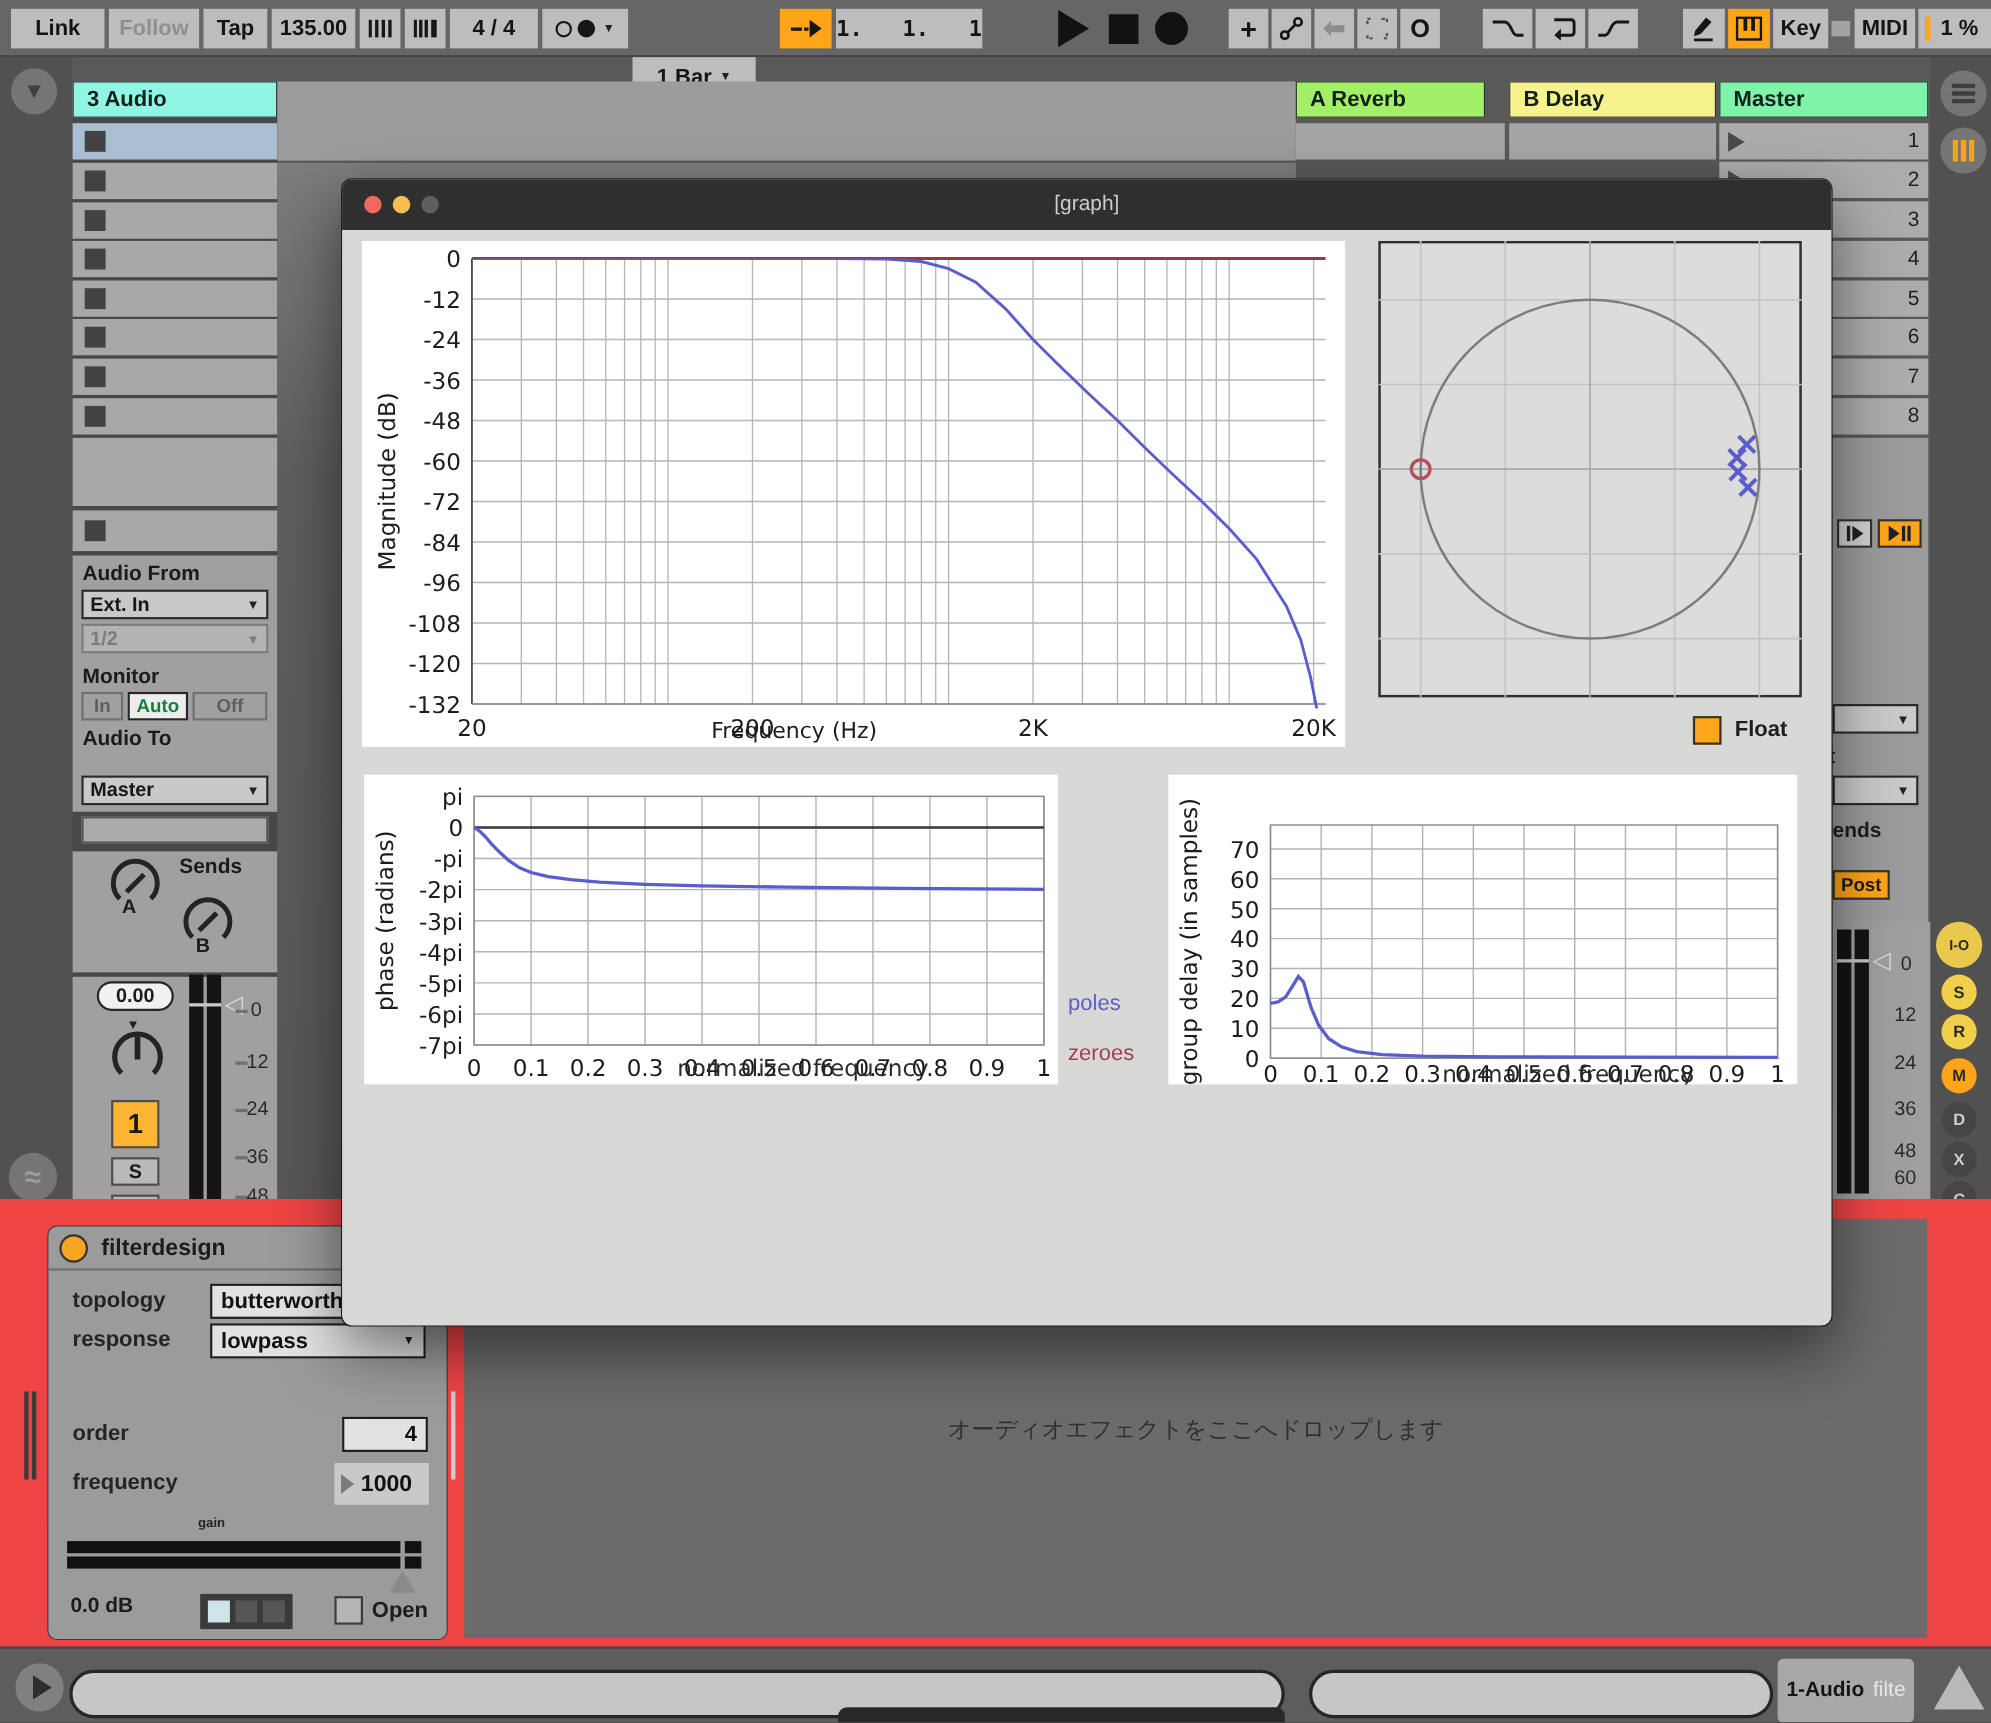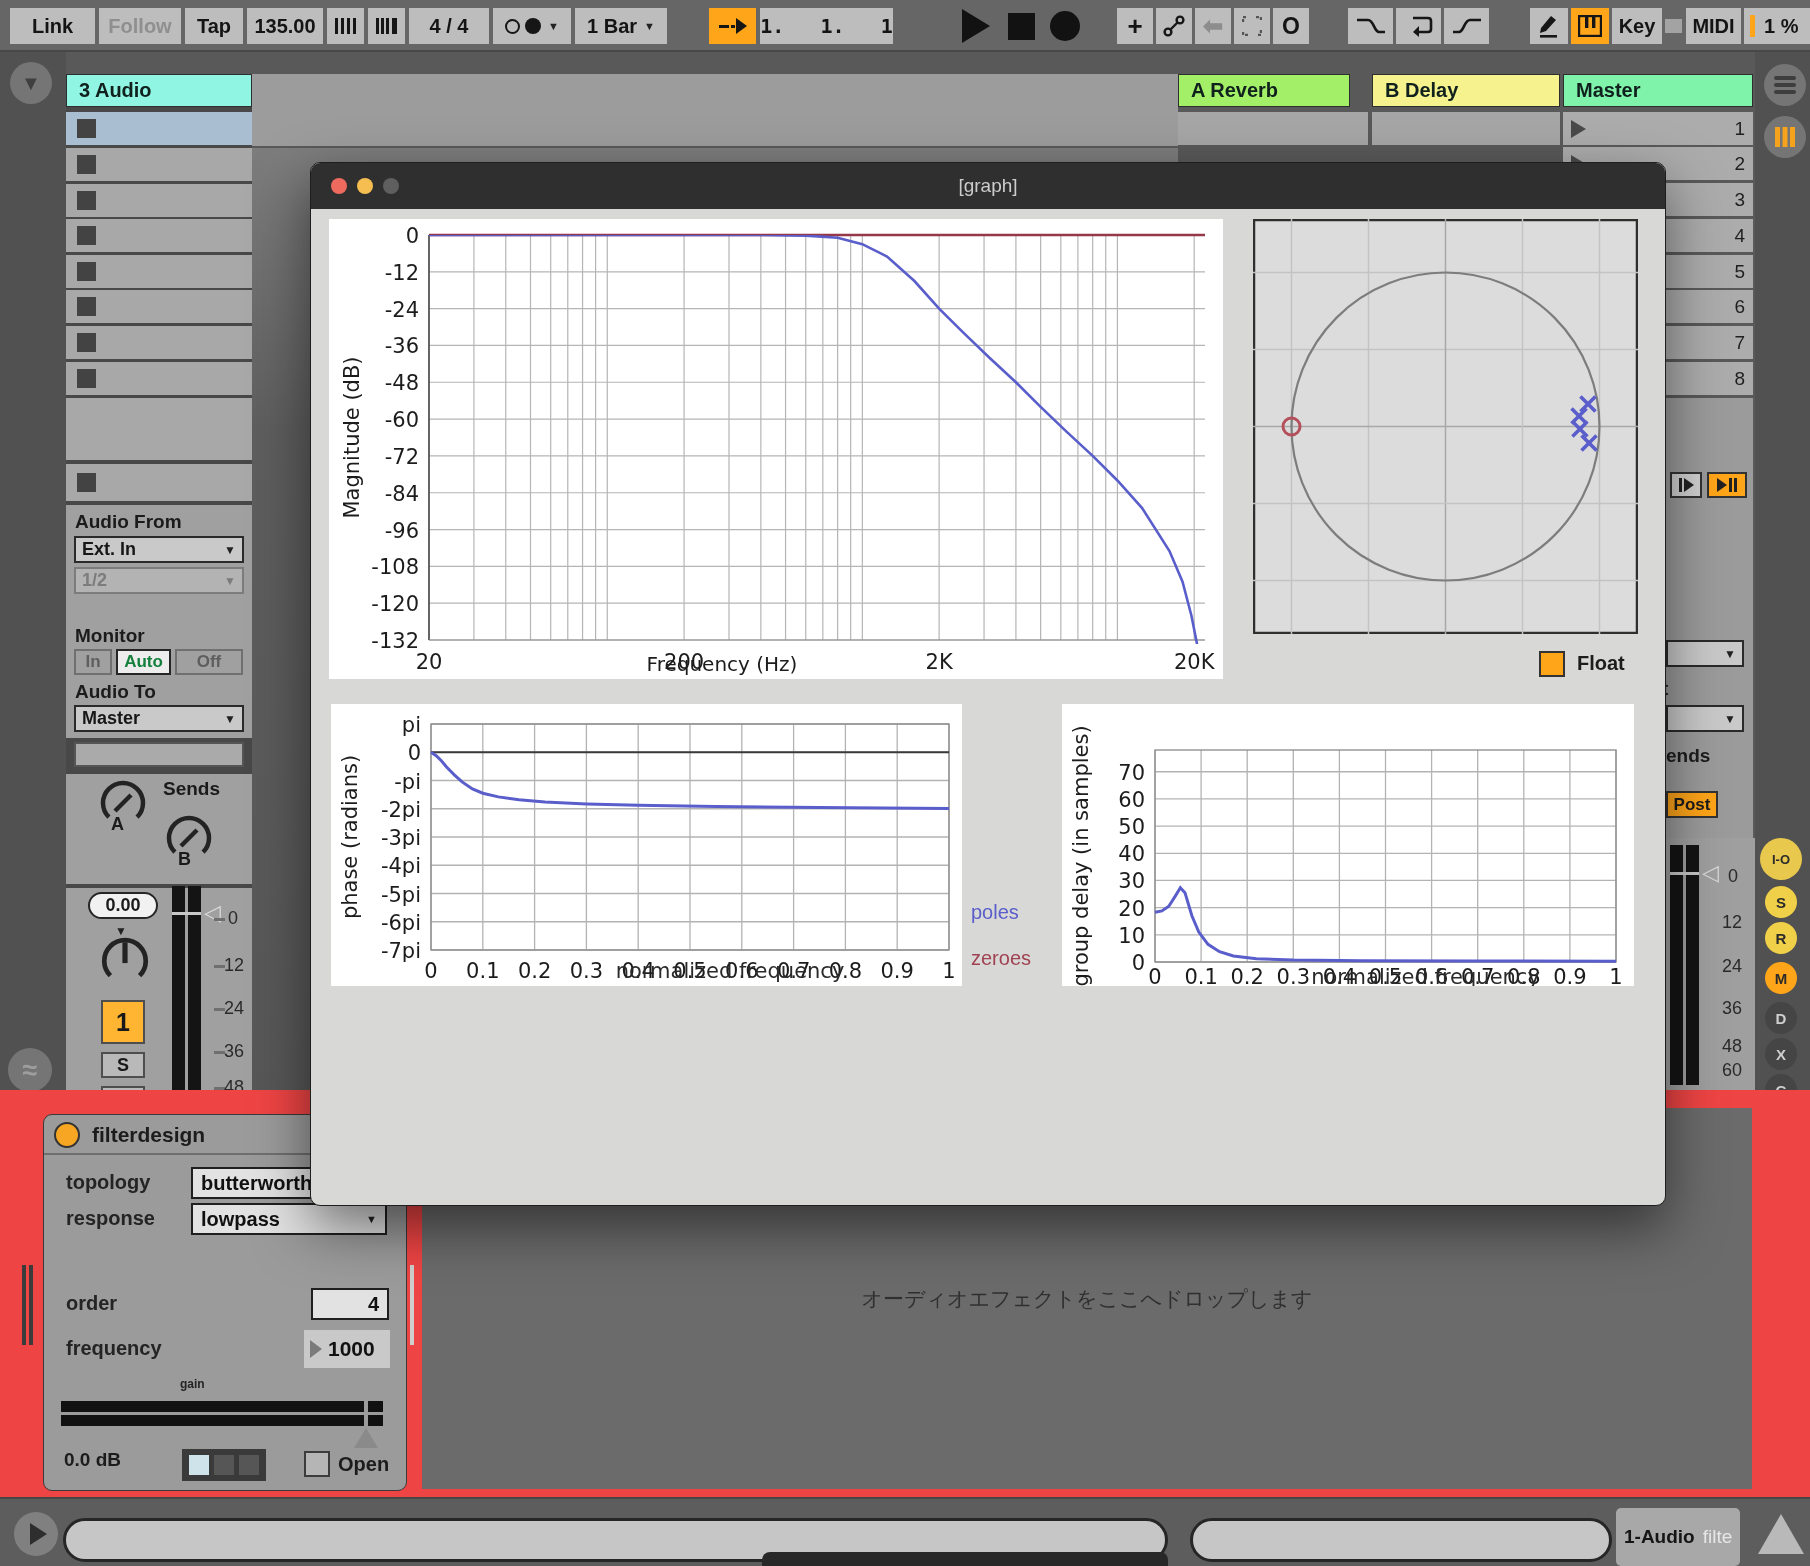--- a/index.html
+++ b/index.html
@@ -95,21 +95,21 @@
           <rect x="10" y="1" width="3" height="16" fill="#161616"></rect>
           <rect x="16" y="1" width="5" height="16" fill="#161616"></rect>
         </svg>
     </div>
     <div class="tbtn" style="left:409px;width:80px;">4 / 4</div>
     <div class="tbtn" style="left:493px;width:78px;">
       <span style="width:15px;height:15px;border:2.5px solid #161616;border-radius:50%;"></span>
       <span style="width:16px;height:16px;background:#161616;border-radius:50%;margin-left:5px;"></span>
       <span class="caret">▼</span>
     </div>
-    <div class="tbtn" style="left:575px;width:92px;">
+    <div class="tbtn" style="left:575px;width:112px;margin-top:44px;">
       <span>1 Bar</span>
         <span class="caret">▼</span>
     </div>
     <div class="tbtn orange glyphbtn" style="left:709px;width:47px;">
       <svg width="28" height="16" viewBox="0 0 28 16">
         <rect x="0" y="7" width="10" height="3" fill="#161616"></rect>
           <rect x="12" y="7" width="4" height="3" fill="#161616"></rect>
         <path d="M17,0 L28,8 L17,16 Z" fill="#161616"></path>
       </svg>
     </div>
@@ -215,21 +215,21 @@
     <div class="panel" style="top:431px;height:233px;">
       <div class="iolabel" style="padding-top:6px;">Audio From</div>
       <div class="dd" style="left:8px;top:31px;width:170px;">
         <span>Ext. In</span>
           <span class="caret">▼</span>
       </div>
       <div class="dd disabled" style="left:8px;top:62px;width:170px;">
         <span>1/2</span>
           <span class="caret">▼</span>
       </div>
-      <div class="iolabel" style="padding-top:4px;margin-top:88px;">Monitor</div>
+      <div class="iolabel" style="padding-top:4px;margin-top:68px;">Monitor</div>
       <div style="position:relative;height:30px;">
         <div class="monbtn" style="left:8px;top:2px;width:38px;">In</div>
         <div class="monbtn active" style="left:50px;top:2px;width:55px;">Auto</div>
         <div class="monbtn" style="left:109px;top:2px;width:68px;">Off</div>
       </div>
       <div class="iolabel" style="padding-top:4px;">Audio To</div>
       <div class="dd" style="left:8px;top:200px;width:170px;">
         <span>Master</span>
           <span class="caret">▼</span>
       </div>

